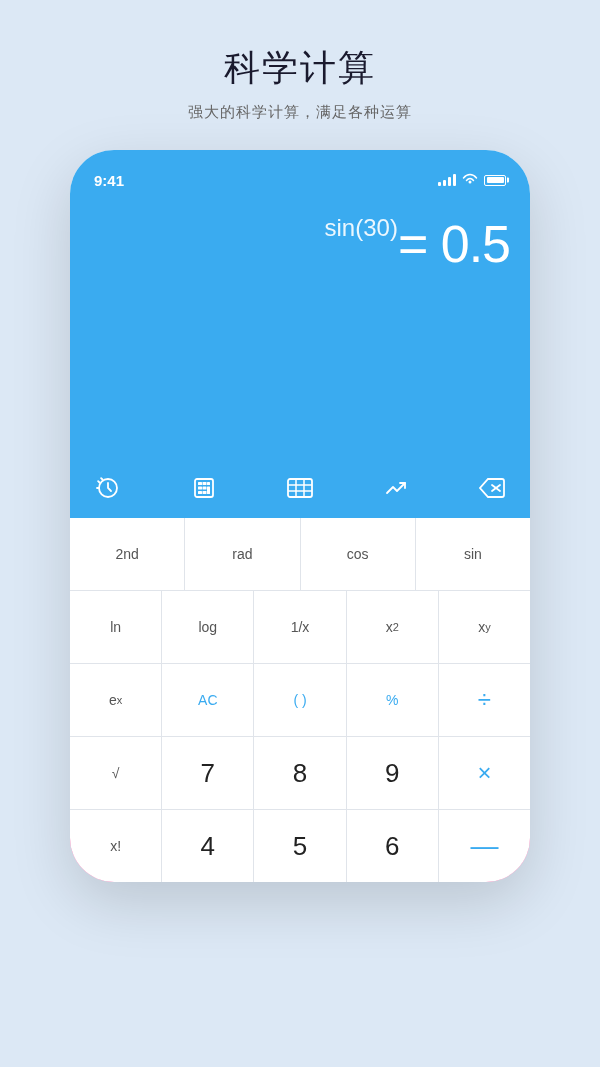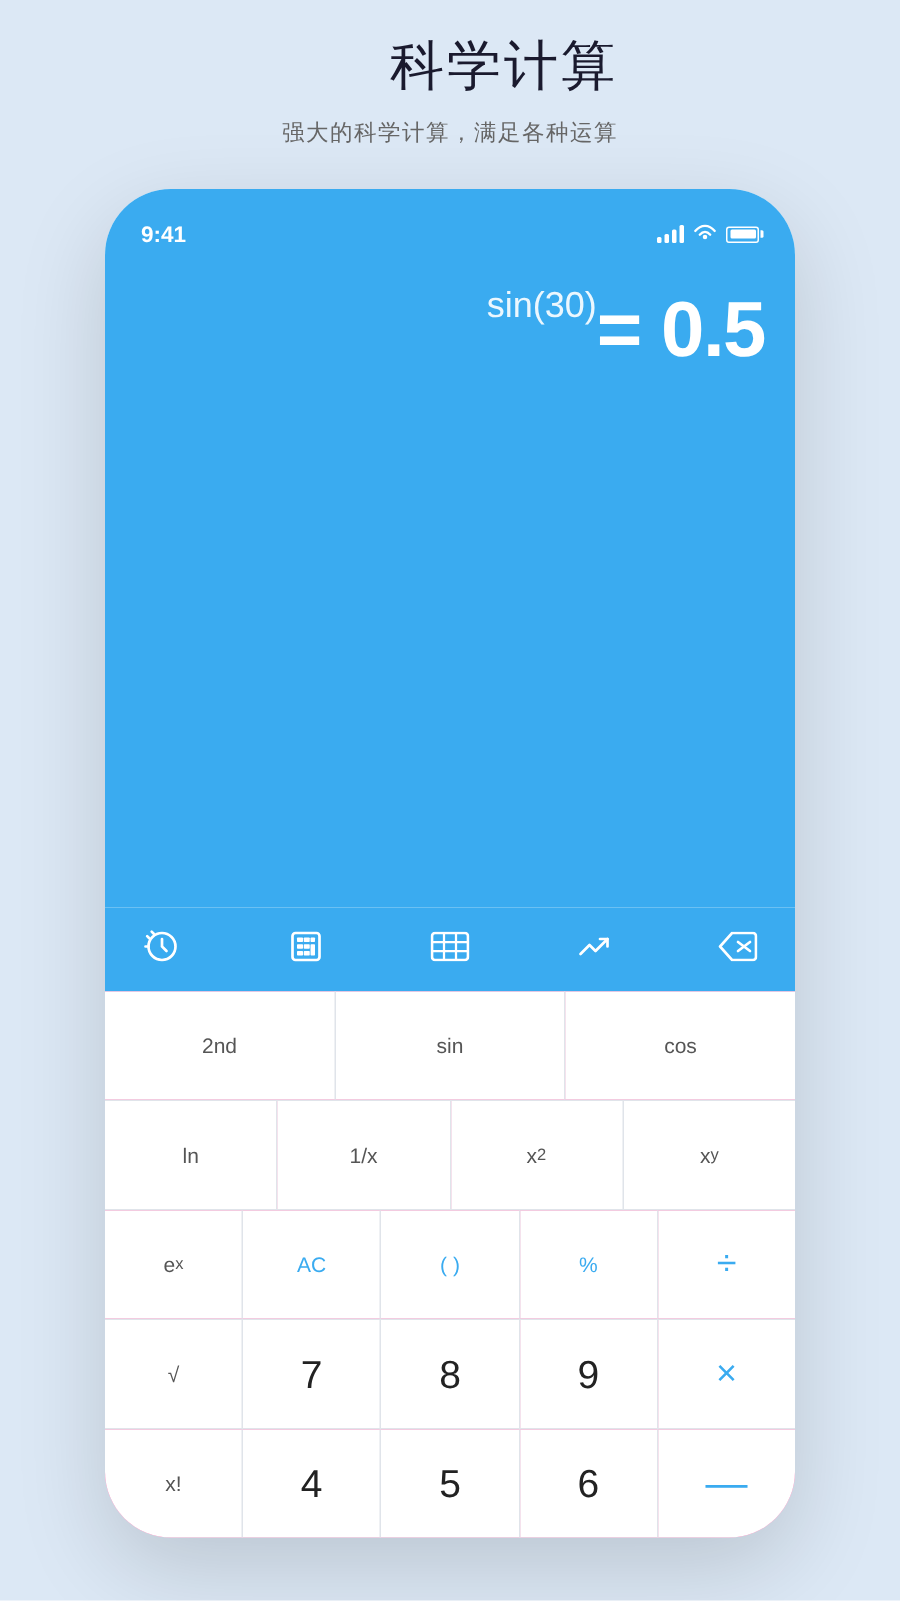--- a/index.html
+++ b/index.html
@@ -8,42 +8,42 @@
       height: 1067px;
       background: #dce8f5;
       font-family: -apple-system, 'PingFang SC', 'Helvetica Neue', sans-serif;
       overflow: hidden;
       display: flex;
       flex-direction: column;
       align-items: center;
     }
 
     .page-header {
-      text-align: right;
-      padding-top: 20px;
+      text-align: center;
+      padding-top: 44px;
       margin-bottom: 28px;
     }
 
     .page-title {
       font-size: 36px;
       font-weight: 500;
       color: #1a1a2e;
       letter-spacing: 2px;
       margin-bottom: 10px;
     }
 
     .page-subtitle {
       font-size: 15px;
       color: #666;
       letter-spacing: 1px;
     }
 
     .phone-frame {
       width: 460px;
-      height: 899px;
+      height: 732px;
       background: #fff;
       border-radius: 44px;
       overflow: hidden;
       box-shadow: 0 20px 60px rgba(0,0,0,0.15);
       display: flex;
       flex-direction: column;
     }
 
     
     .status-bar {
@@ -130,21 +130,21 @@
       color: rgba(255,255,255,0.9);
       font-size: 24px;
       font-weight: 400;
       margin-bottom: 6px;
     }
 
     .result {
       text-align: right;
       color: white;
       font-size: 52px;
-      font-weight: 700;
+      font-weight: 400;
       letter-spacing: -1px;
     }
 
     
     .toolbar {
       background: #3aabf0;
       display: flex;
       justify-content: space-between;
       align-items: center;
       padding: 8px 20px 12px;
@@ -301,26 +301,28 @@
         <line x1="13" y1="7" x2="21" y2="13" stroke="white" stroke-width="1.8" stroke-linecap="round"></line>
         <line x1="21" y1="7" x2="13" y2="13" stroke="white" stroke-width="1.8" stroke-linecap="round"></line>
       </svg>
     </div>
   </div>
 
   <div class="keypad">
 
     <div class="key-row">
       <div class="key small-text">2nd</div>
+      <div class="key small-text">rad</div>
+      <div class="key small-text">cos</div>
       <div class="key small-text">sin</div>
-      <div class="key small-text">cos</div>
     </div>
 
     <div class="key-row">
       <div class="key small-text">ln</div>
+      <div class="key small-text">log</div>
       <div class="key small-text">1/x</div>
       <div class="key small-text">x<sup>2</sup></div>
       <div class="key small-text">x<sup>y</sup></div>
     </div>
 
     <div class="key-row">
       <div class="key small-text">e<sup>x</sup></div>
       <div class="key blue-text">AC</div>
       <div class="key blue-text">( )</div>
       <div class="key blue-text">%</div>

